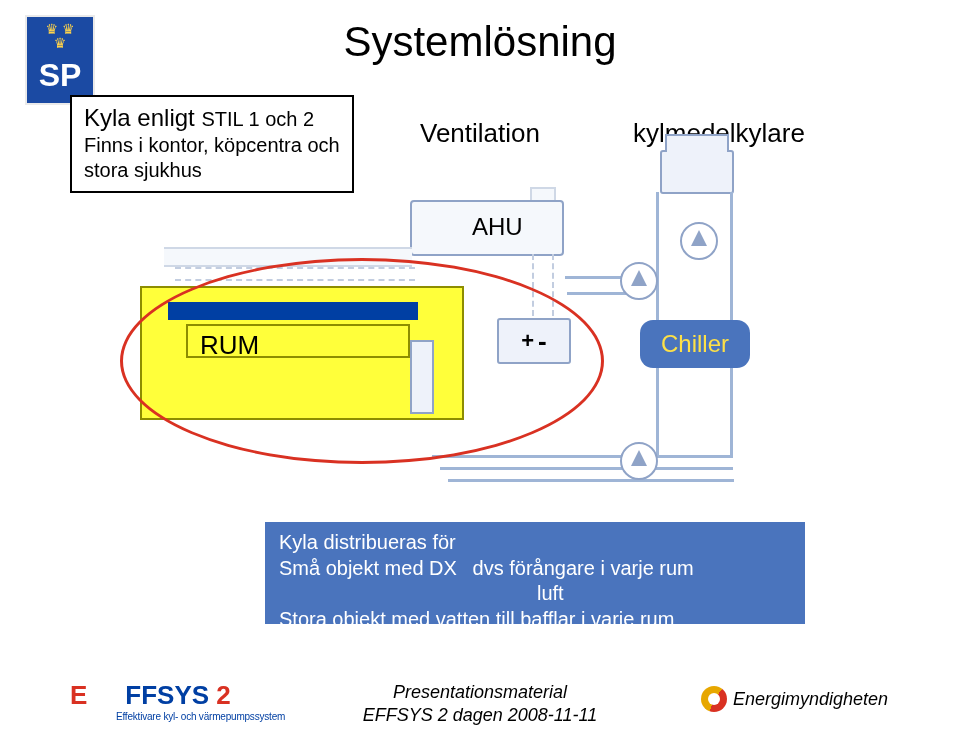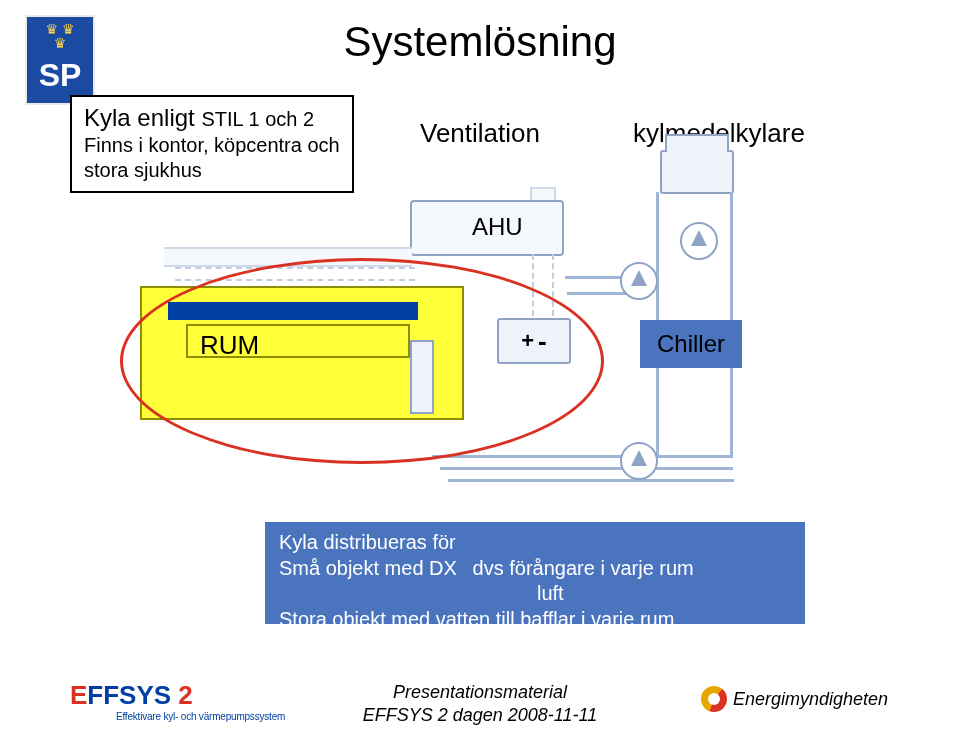--- a/index.html
+++ b/index.html
@@ -137,24 +137,25 @@
     width:70px; height:42px;
     background:#eef2fa; border:2px solid #8fa3c7; border-radius:3px;
     display:flex; align-items:center; justify-content:center;
     font-size:22px; font-weight:bold; color:#000; gap:4px;
   }
   .fcu .minus { font-size:26px; font-weight:bold; line-height:0; }
 
   
   .chiller {
     position:absolute; top:320px; left:640px;
-    width:102px; height:48px;
-    background:#4a74bd; color:#000000;
+    width:110px; height:48px;
+    background:#4a74bd; color:#fde047;
     display:flex; align-items:center; justify-content:center;
     font-size:24px;
+    border-radius:13px;
   }
 
   
   .drycooler {
     position:absolute; top:150px; left:660px;
     width:70px; height:40px;
     background:#eef2fa; border:2px solid #8fa3c7; border-radius:3px;
   }
   .drycooler::before {
     content:""; position:absolute; top:-18px; left:3px;
@@ -220,21 +221,21 @@
 
   
   .logo-effsys {
     position:absolute; bottom:20px; left:70px;
     font-family: Arial, sans-serif;
   }
   .logo-effsys .big {
     font-size:26px; font-weight:bold;
   }
   .logo-effsys .big .e1 { color:#d93122; }
-  .logo-effsys .big .rest { color:#003fa3; }
+  .logo-effsys .big .rest { color:#003fa3;margin-left:38px; }
   .logo-effsys .big .two { color:#d93122; }
   .logo-effsys .small { font-size:10px; color:#003fa3; letter-spacing:-0.2px;padding-left:46px; }
 
   .logo-energi {
     position:absolute; bottom:30px; right:72px;
     display:flex; align-items:center; gap:6px;
     font-size:18px; font-style:italic; color:#000;
   }
   .logo-energi .swirl {
     width:26px; height:26px; border-radius:50%;

